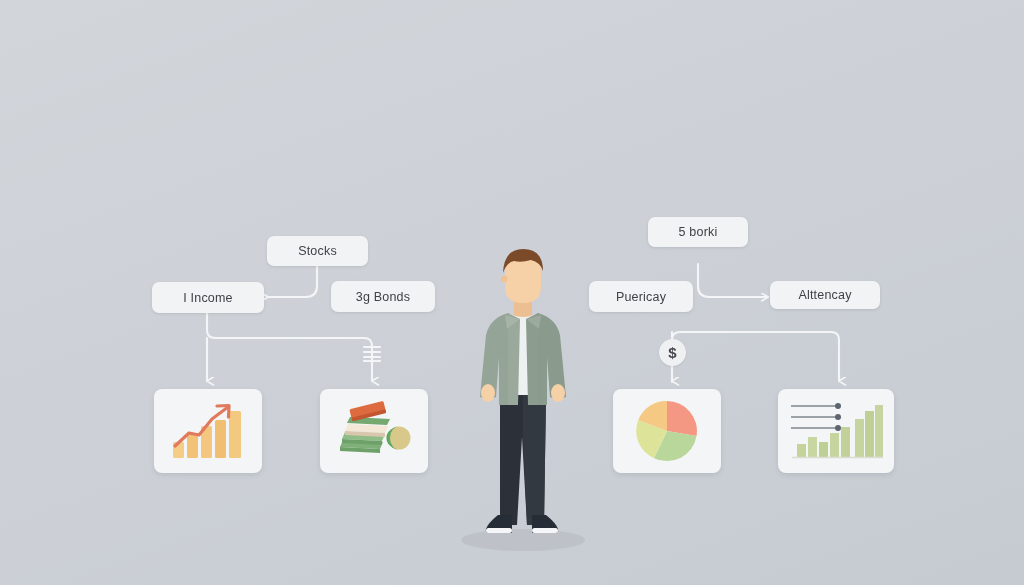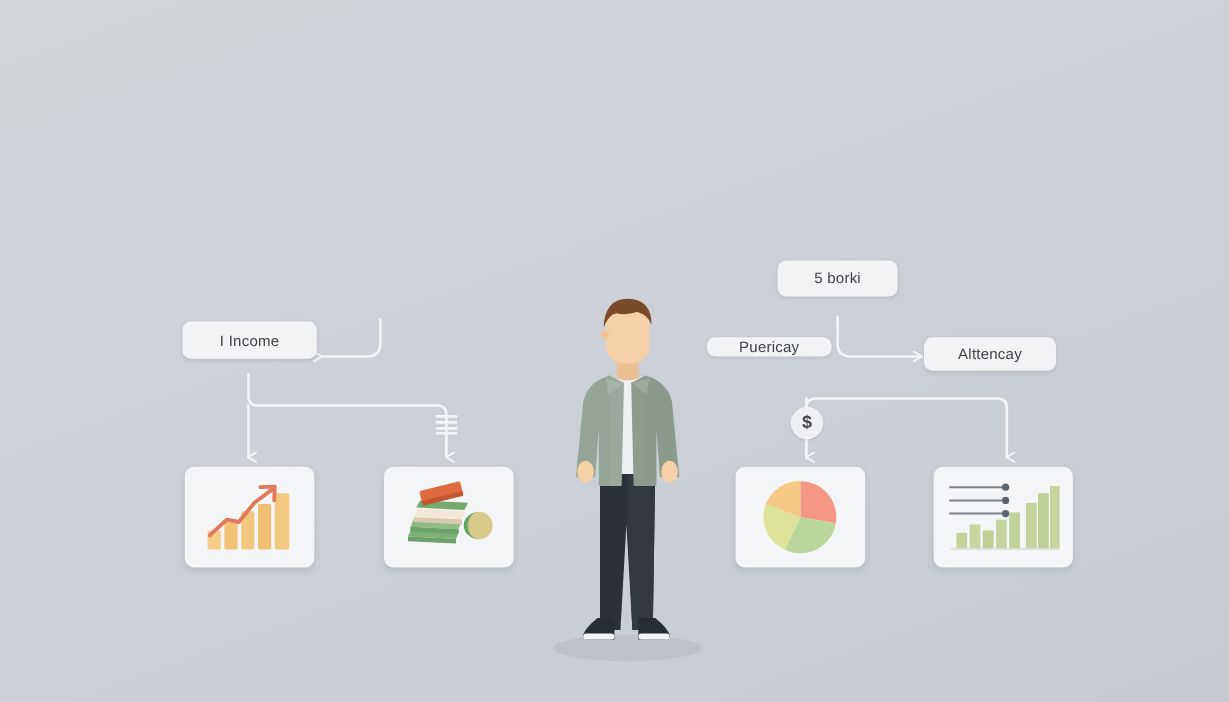--- a/index.html
+++ b/index.html
@@ -25,24 +25,24 @@
     justify-content: center;
     background: #f2f3f4;
     border-radius: 7px;
     box-shadow: 0 1px 3px rgba(90,100,115,0.18);
     color: #3e4247;
     font-size: 12.5px;
     letter-spacing: 0.2px;
     white-space: nowrap;
   }
   .node-stocks   { left: 267px; top: 236px; width: 101px; height: 30px; }
-  .node-income   { left: 152px; top: 268px; width: 112px; height: 31px; }
+  .node-income   { left: 152px; top: 282px; width: 112px; height: 31px; }
   .node-bonds    { left: 331px; top: 281px; width: 104px; height: 31px; }
   .node-borki    { left: 648px; top: 217px; width: 100px; height: 30px; }
-  .node-puericay { left: 589px; top: 281px; width: 104px; height: 16px; }
+  .node-puericay { left: 589px; top: 281px; width: 104px; height: 31px; }
   .node-alttencay{ left: 770px; top: 281px; width: 110px; height: 28px; }
 
   
   .card {
     position: absolute;
     background: #f4f5f6;
     border-radius: 8px;
     box-shadow: 0 2px 5px rgba(90,100,115,0.16);
     display: flex;
     align-items: center;
@@ -106,22 +106,28 @@
         <line x1="5" y1="15" x2="21" y2="15"></line>
         <line x1="5" y1="19" x2="21" y2="19"></line>
       </g>
     </svg>
   </div>
 
   <div class="glyph-badge" style="left:659px; top:339px; width:27px; height:27px;">
     <span>$</span>
   </div>
 
+  <div class="node node-stocks">
+    <span>Stocks</span>
+  </div>
   <div class="node node-income">
     <span>I Income</span>
+  </div>
+  <div class="node node-bonds">
+    <span>3g Bonds</span>
   </div>
   <div class="node node-borki">
     <span>5 borki</span>
   </div>
   <div class="node node-puericay">
     <span>Puericay</span>
   </div>
   <div class="node node-alttencay">
     <span>Alttencay</span>
   </div>

